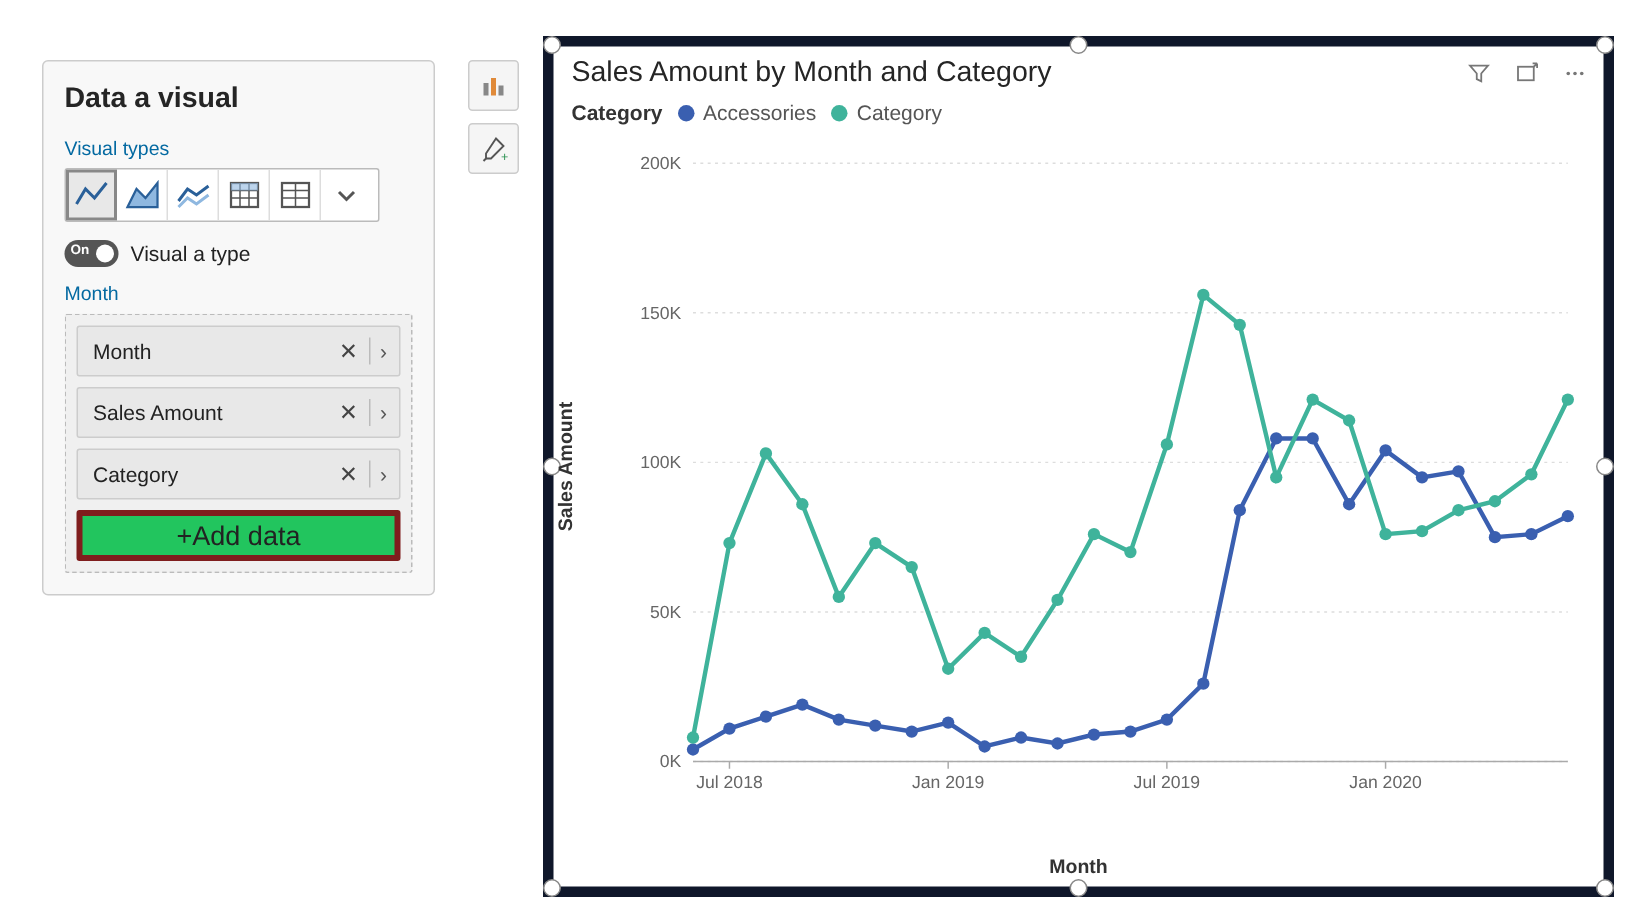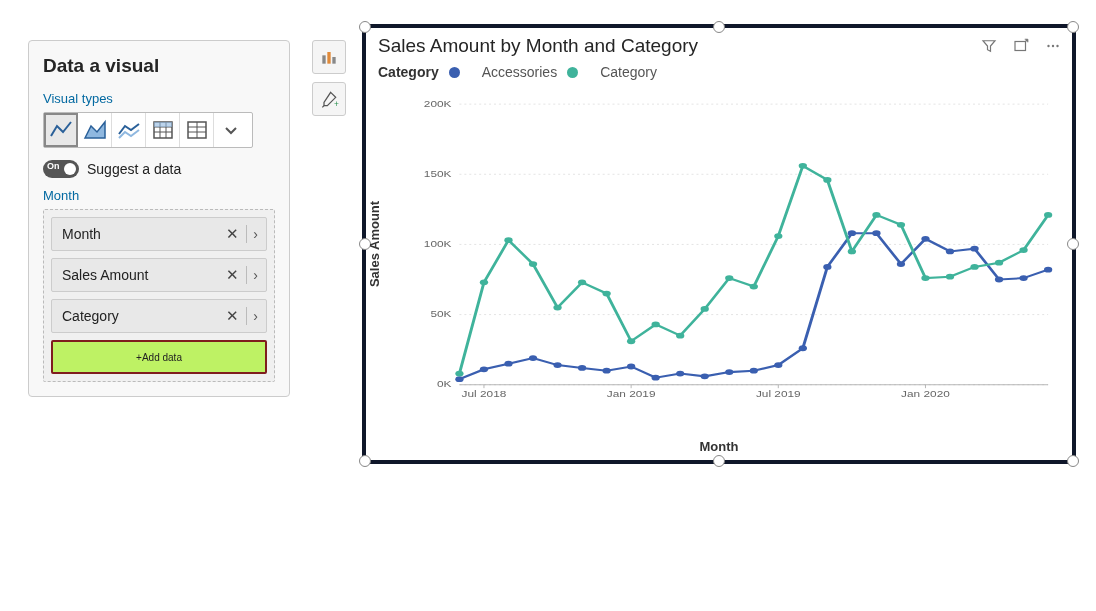--- a/index.html
+++ b/index.html
@@ -24,41 +24,41 @@
     .toggle .knob { width: 12px; height: 12px; background: #fff; border-radius: 50%; position: absolute; right: 3px; top: 3px; }
     .toggle .on-text { position: absolute; left: 4px; top: 1px; font-size: 9px; color: #fff; font-weight: bold; }
     .suggest-label { font-size: 14px; color: #222; }
     
     .data-well { border: 1px dashed #bbb; border-radius: 2px; padding: 7px; display: flex; flex-direction: column; gap: 7px; background: #f0f0f0; }
     .field-pill { height: 34px; background: #e8e8e8; border: 1px solid #ccc; border-radius: 2px; display: flex; align-items: center; padding: 0 8px 0 10px; cursor: pointer; }
     .field-pill .label { flex: 1; font-size: 14px; color: #222; }
     .field-pill .x { width: 16px; text-align: center; color: #444; font-size: 15px; cursor: pointer; }
     .field-pill .sep { width: 1px; height: 18px; background: #bbb; margin: 0 6px; }
     .field-pill .chev { color: #555; font-size: 14px; cursor: pointer; }
-    .add-data { height: 34px; background: #bef264; border: 2px solid #7f1d1d; border-radius: 2px; display: flex; align-items: center; justify-content: center; font-size: 10px; color: #222; cursor: pointer; }
+    .add-data { height: 34px; background: #22c55e; border: 4px solid #7f1d1d; border-radius: 2px; display: flex; align-items: center; justify-content: center; font-size: 18px; color: #222; cursor: pointer; }
     
     
     .side-tools { position: absolute; left: 312px; top: 40px; display: flex; flex-direction: column; gap: 8px; }
     .side-btn { width: 34px; height: 34px; border: 1px solid #ccc; background: #f5f5f5; border-radius: 3px; display: flex; align-items: center; justify-content: center; cursor: pointer; }
     
     
-    .visual-frame { position: absolute; left: 362px; top: 24px; width: 714px; height: 440px; border: 4px solid #0f172a; }
+    .visual-frame { position: absolute; left: 362px; top: 24px; width: 714px; height: 574px; border: 7px solid #0f172a; }
     .sel-handle { position: absolute; width: 12px; height: 12px; border: 1px solid #888; border-radius: 50%; background: #fff; }
     .sel-handle.tl { left: -7px; top: -7px; } .sel-handle.tm { left: calc(50% - 6px); top: -7px; } .sel-handle.tr { right: -7px; top: -7px; }
     .sel-handle.ml { left: -7px; top: calc(50% - 6px); } .sel-handle.mr { right: -7px; top: calc(50% - 6px); }
     .sel-handle.bl { left: -7px; bottom: -7px; } .sel-handle.bm { left: calc(50% - 6px); bottom: -7px; } .sel-handle.br { right: -7px; bottom: -7px; }
     
     .chart-header { height: 32px; display: flex; align-items: center; padding: 4px 10px 0 12px; }
     .chart-title { font-size: 19px; color: #252525; font-weight: 400; flex: 1; }
     .chart-actions { display: flex; gap: 14px; align-items: center; }
     .chart-action { width: 18px; height: 18px; cursor: pointer; color: #666; }
     
     .legend-row { padding: 4px 0 2px 12px; display: flex; align-items: center; gap: 10px; font-size: 14px; color: #555; }
     .legend-title { font-weight: 600; color: #333; }
-    .legend-item { display: flex; align-items: center; gap: 22px; cursor: pointer; }
+    .legend-item { display: flex; align-items: center; gap: 6px; cursor: pointer; }
     .legend-dot { width: 11px; height: 11px; border-radius: 50%; }
     
     .plot-area { position: absolute; left: 48px; top: 72px; right: 14px; bottom: 56px; }
     .y-axis-label { position: absolute; left: 8px; top: 50%; transform: translate(-50%, -50%) rotate(-90deg); font-size: 13px; font-weight: 600; color: #333; white-space: nowrap; }
     .x-axis-label { position: absolute; left: 50%; bottom: 6px; transform: translateX(-50%); font-size: 13px; font-weight: 600; color: #333; }
     
     .plot-svg { width: 100%; height: 100%; }
     .gridline { stroke: #ddd; stroke-width: 1; stroke-dasharray: 2 3; }
     .axis-line { stroke: #aaa; stroke-width: 1; }
     .series-line { fill: none; stroke-width: 3; }
@@ -112,21 +112,21 @@
           <polyline points="7,10 12,15 17,10" fill="none" stroke="#555" stroke-width="2"></polyline>
         </svg>
     </div>
   </div>
 
   <div class="suggest-row">
     <div class="toggle">
       <span class="on-text">On</span>
       <span class="knob"></span>
     </div>
-    <span class="suggest-label">Suggest a data</span>
+    <span class="suggest-label">Visual a type</span>
   </div>
 
   <div class="section-label">Month</div>
   <div class="data-well">
     <div class="field-pill">
       <span class="label">Month</span>
       <span class="x">✕</span>
       <span class="sep"></span>
       <span class="chev">›</span>
     </div>

